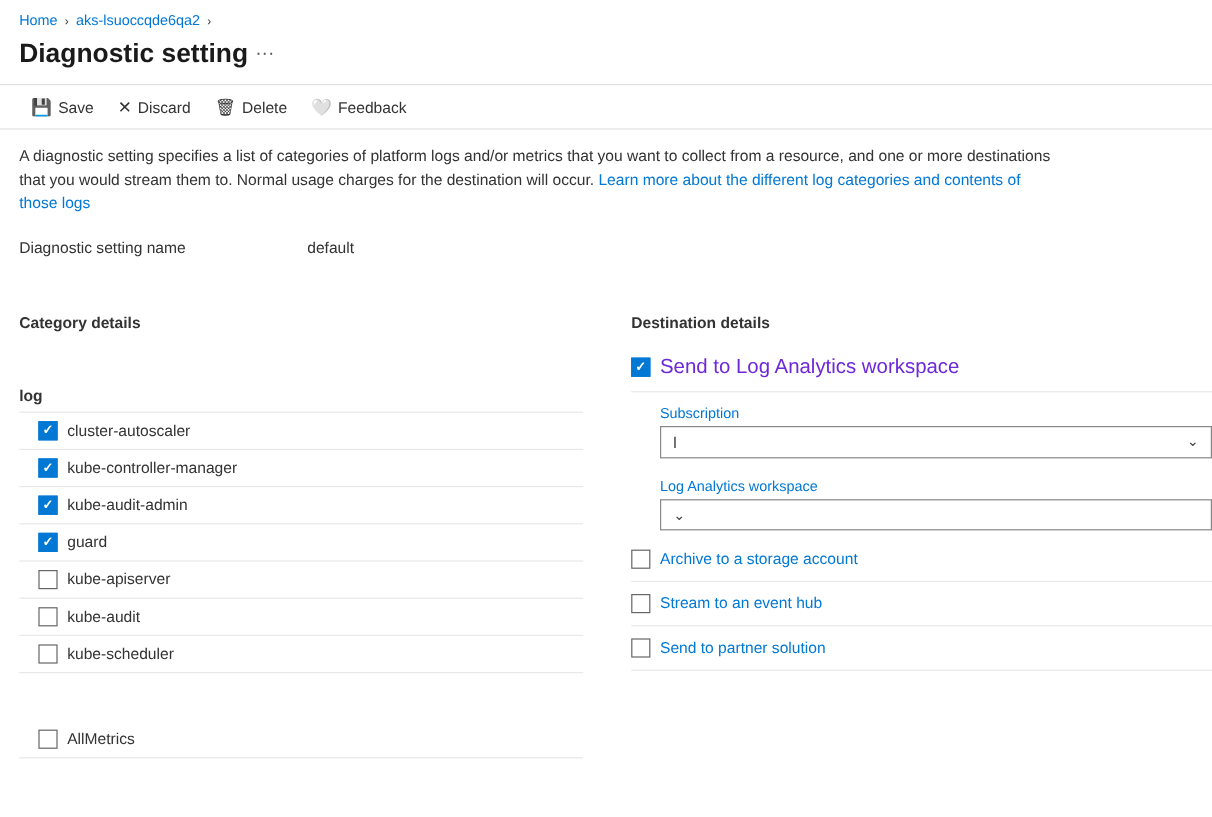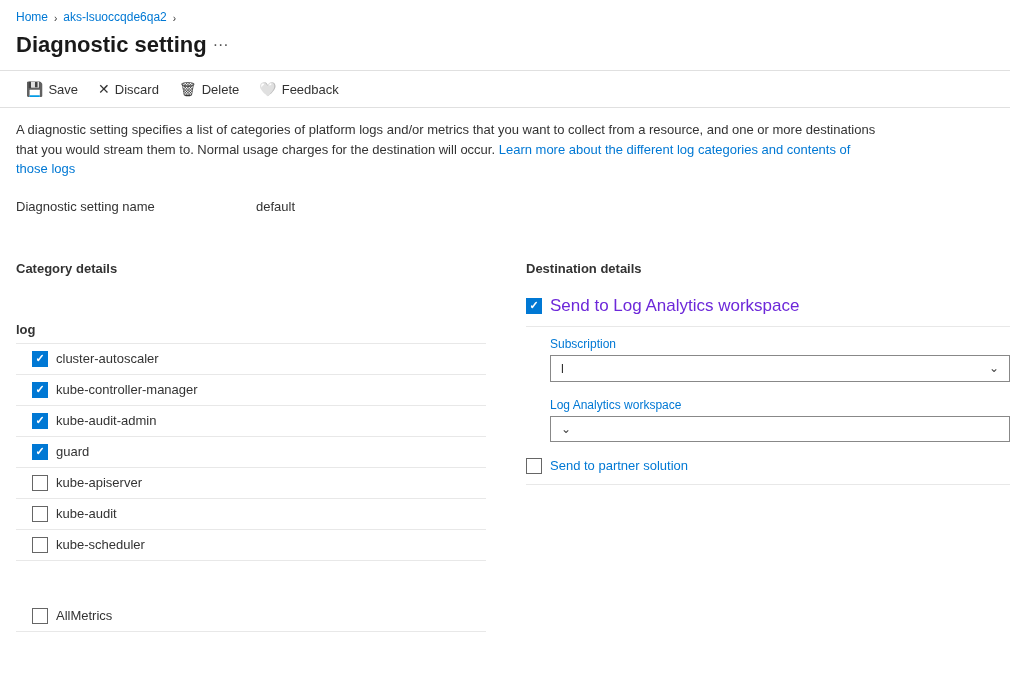--- a/index.html
+++ b/index.html
@@ -163,21 +163,29 @@
       </div>
     </div>
 
     <div class="field-group">
       <div class="field-label">Log Analytics workspace</div>
       <div class="field-dropdown">
         <span class="dropdown-arrow">⌄</span>
       </div>
     </div>
 
+    <div class="destination-item">
+      <div class="checkbox-unchecked"></div>
+      <span class="destination-label">Archive to a storage account</span>
+    </div>
 
+    <div class="destination-item">
+      <div class="checkbox-unchecked"></div>
+      <span class="destination-label">Stream to an event hub</span>
+    </div>
 
     <div class="destination-item">
       <div class="checkbox-unchecked"></div>
       <span class="destination-label">Send to partner solution</span>
     </div>
 
   </div>
 </div>
 
 </body></html>

